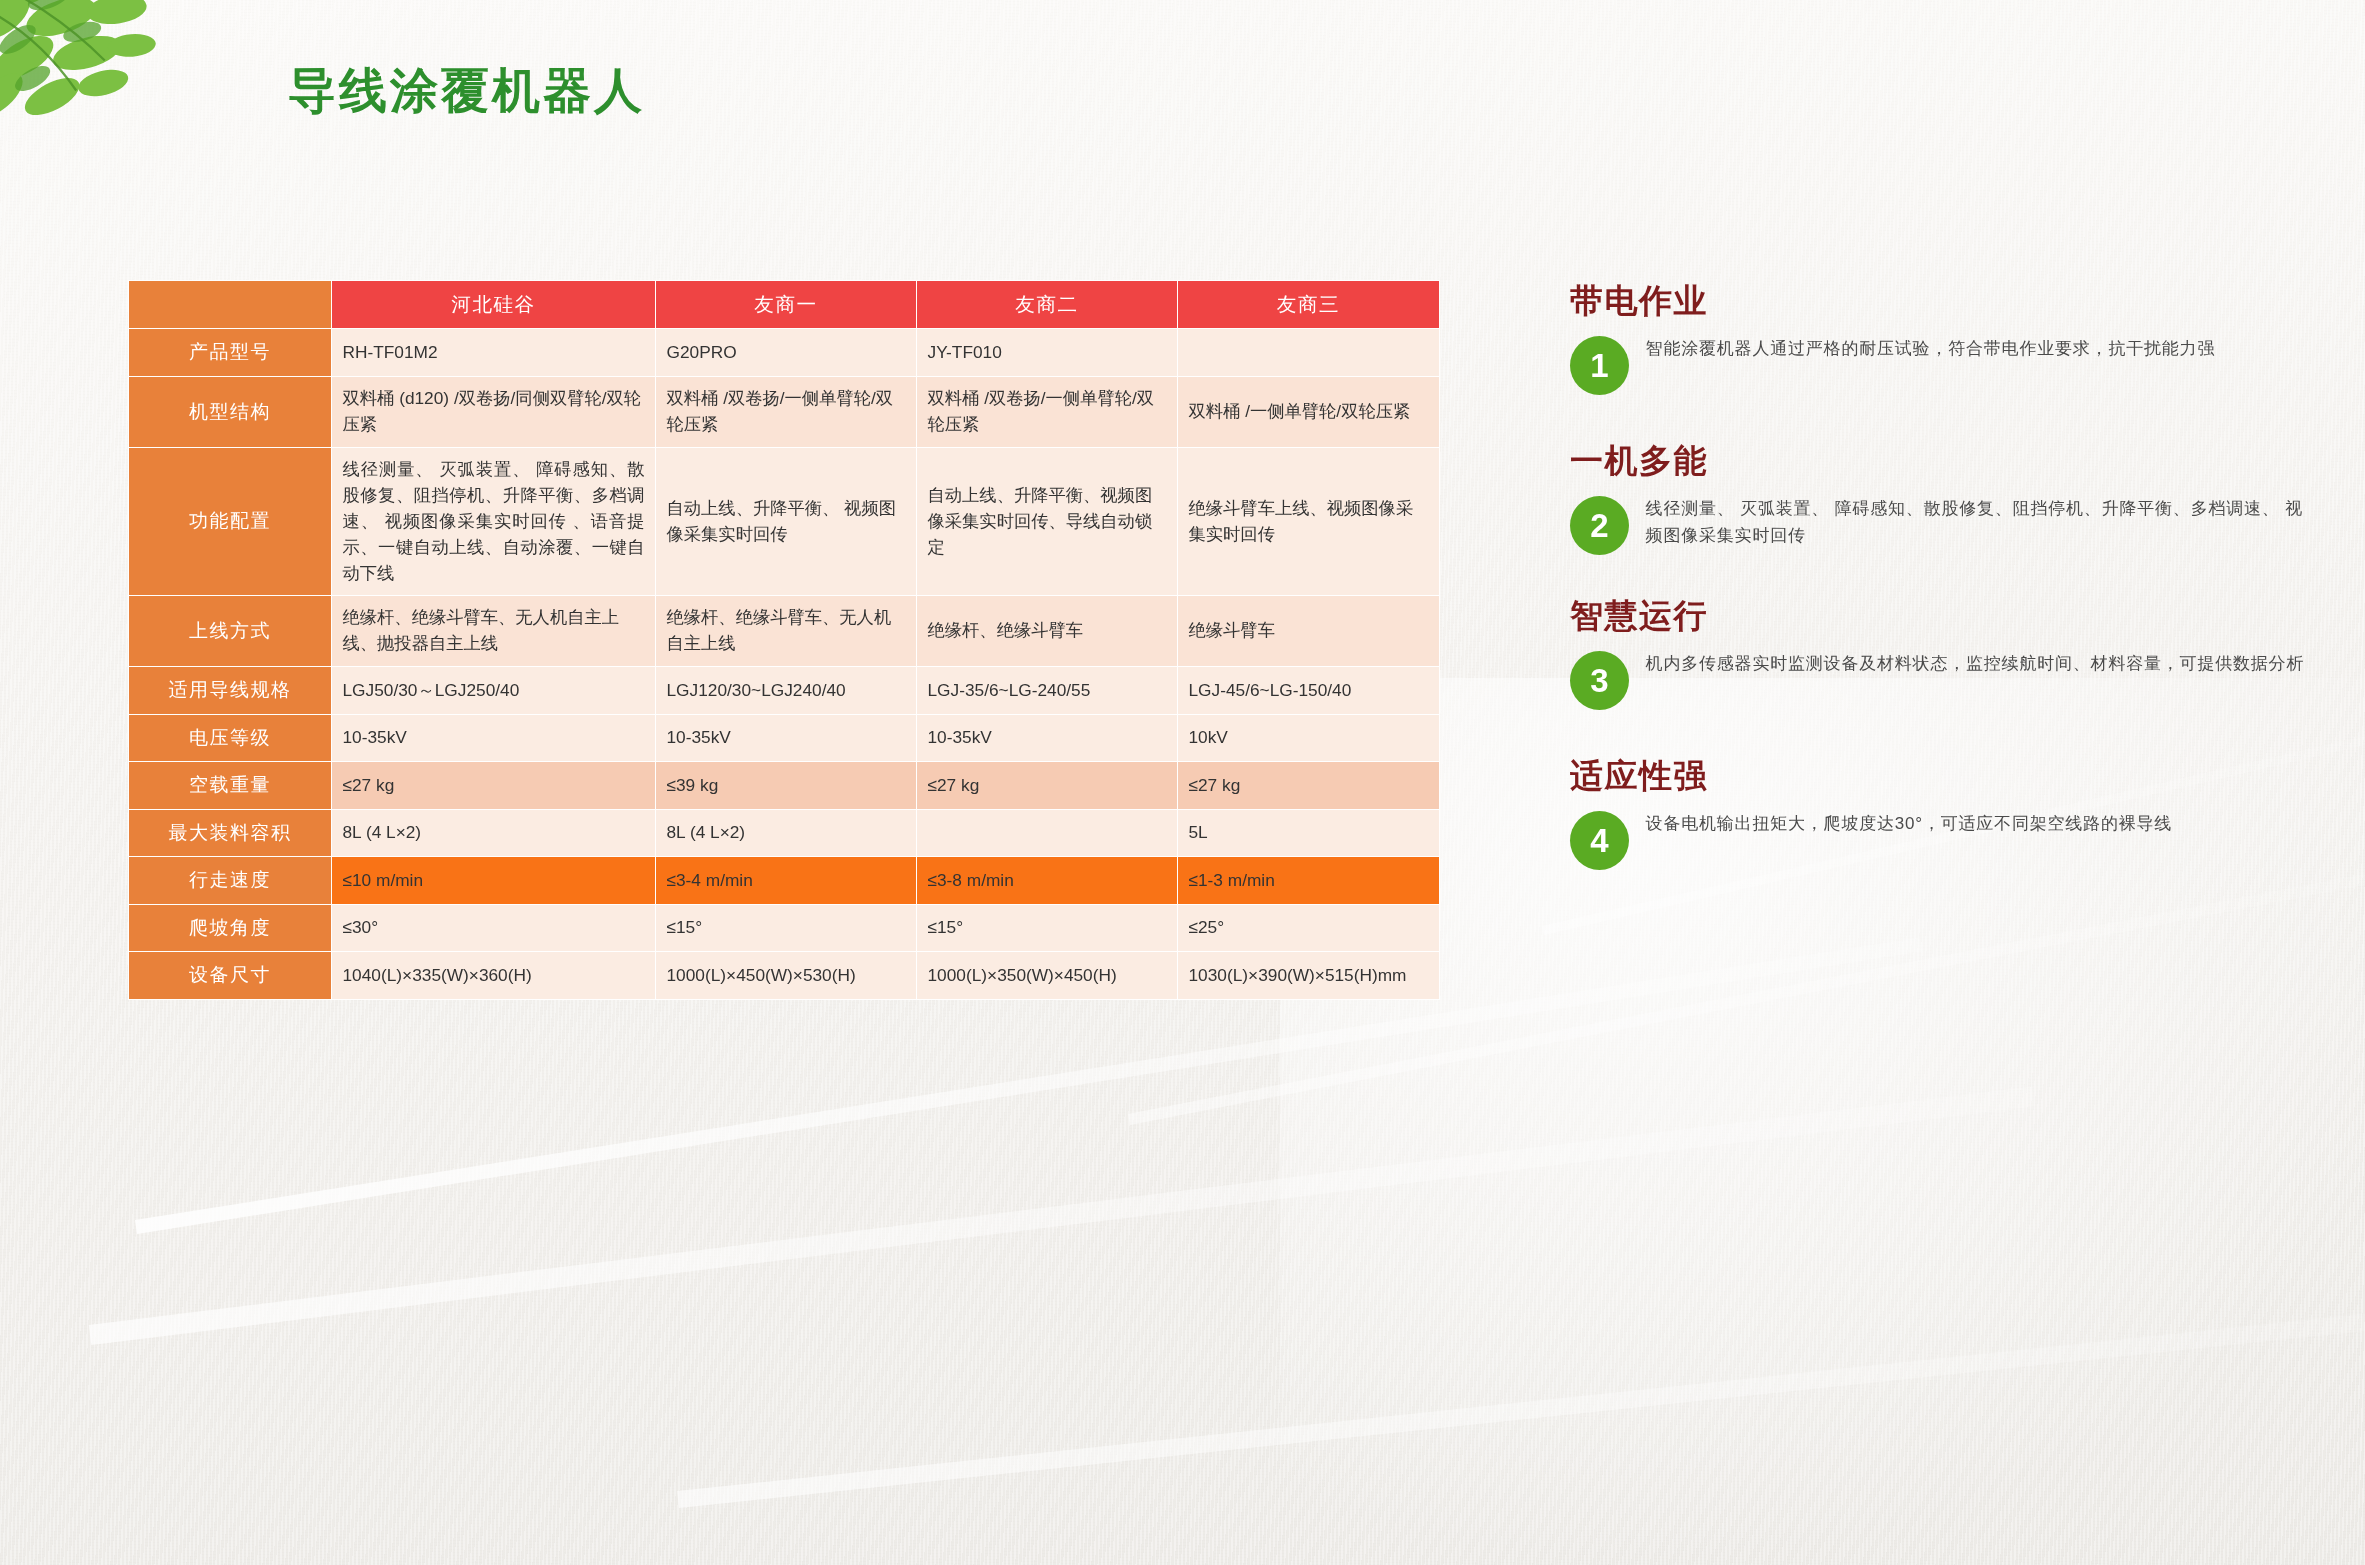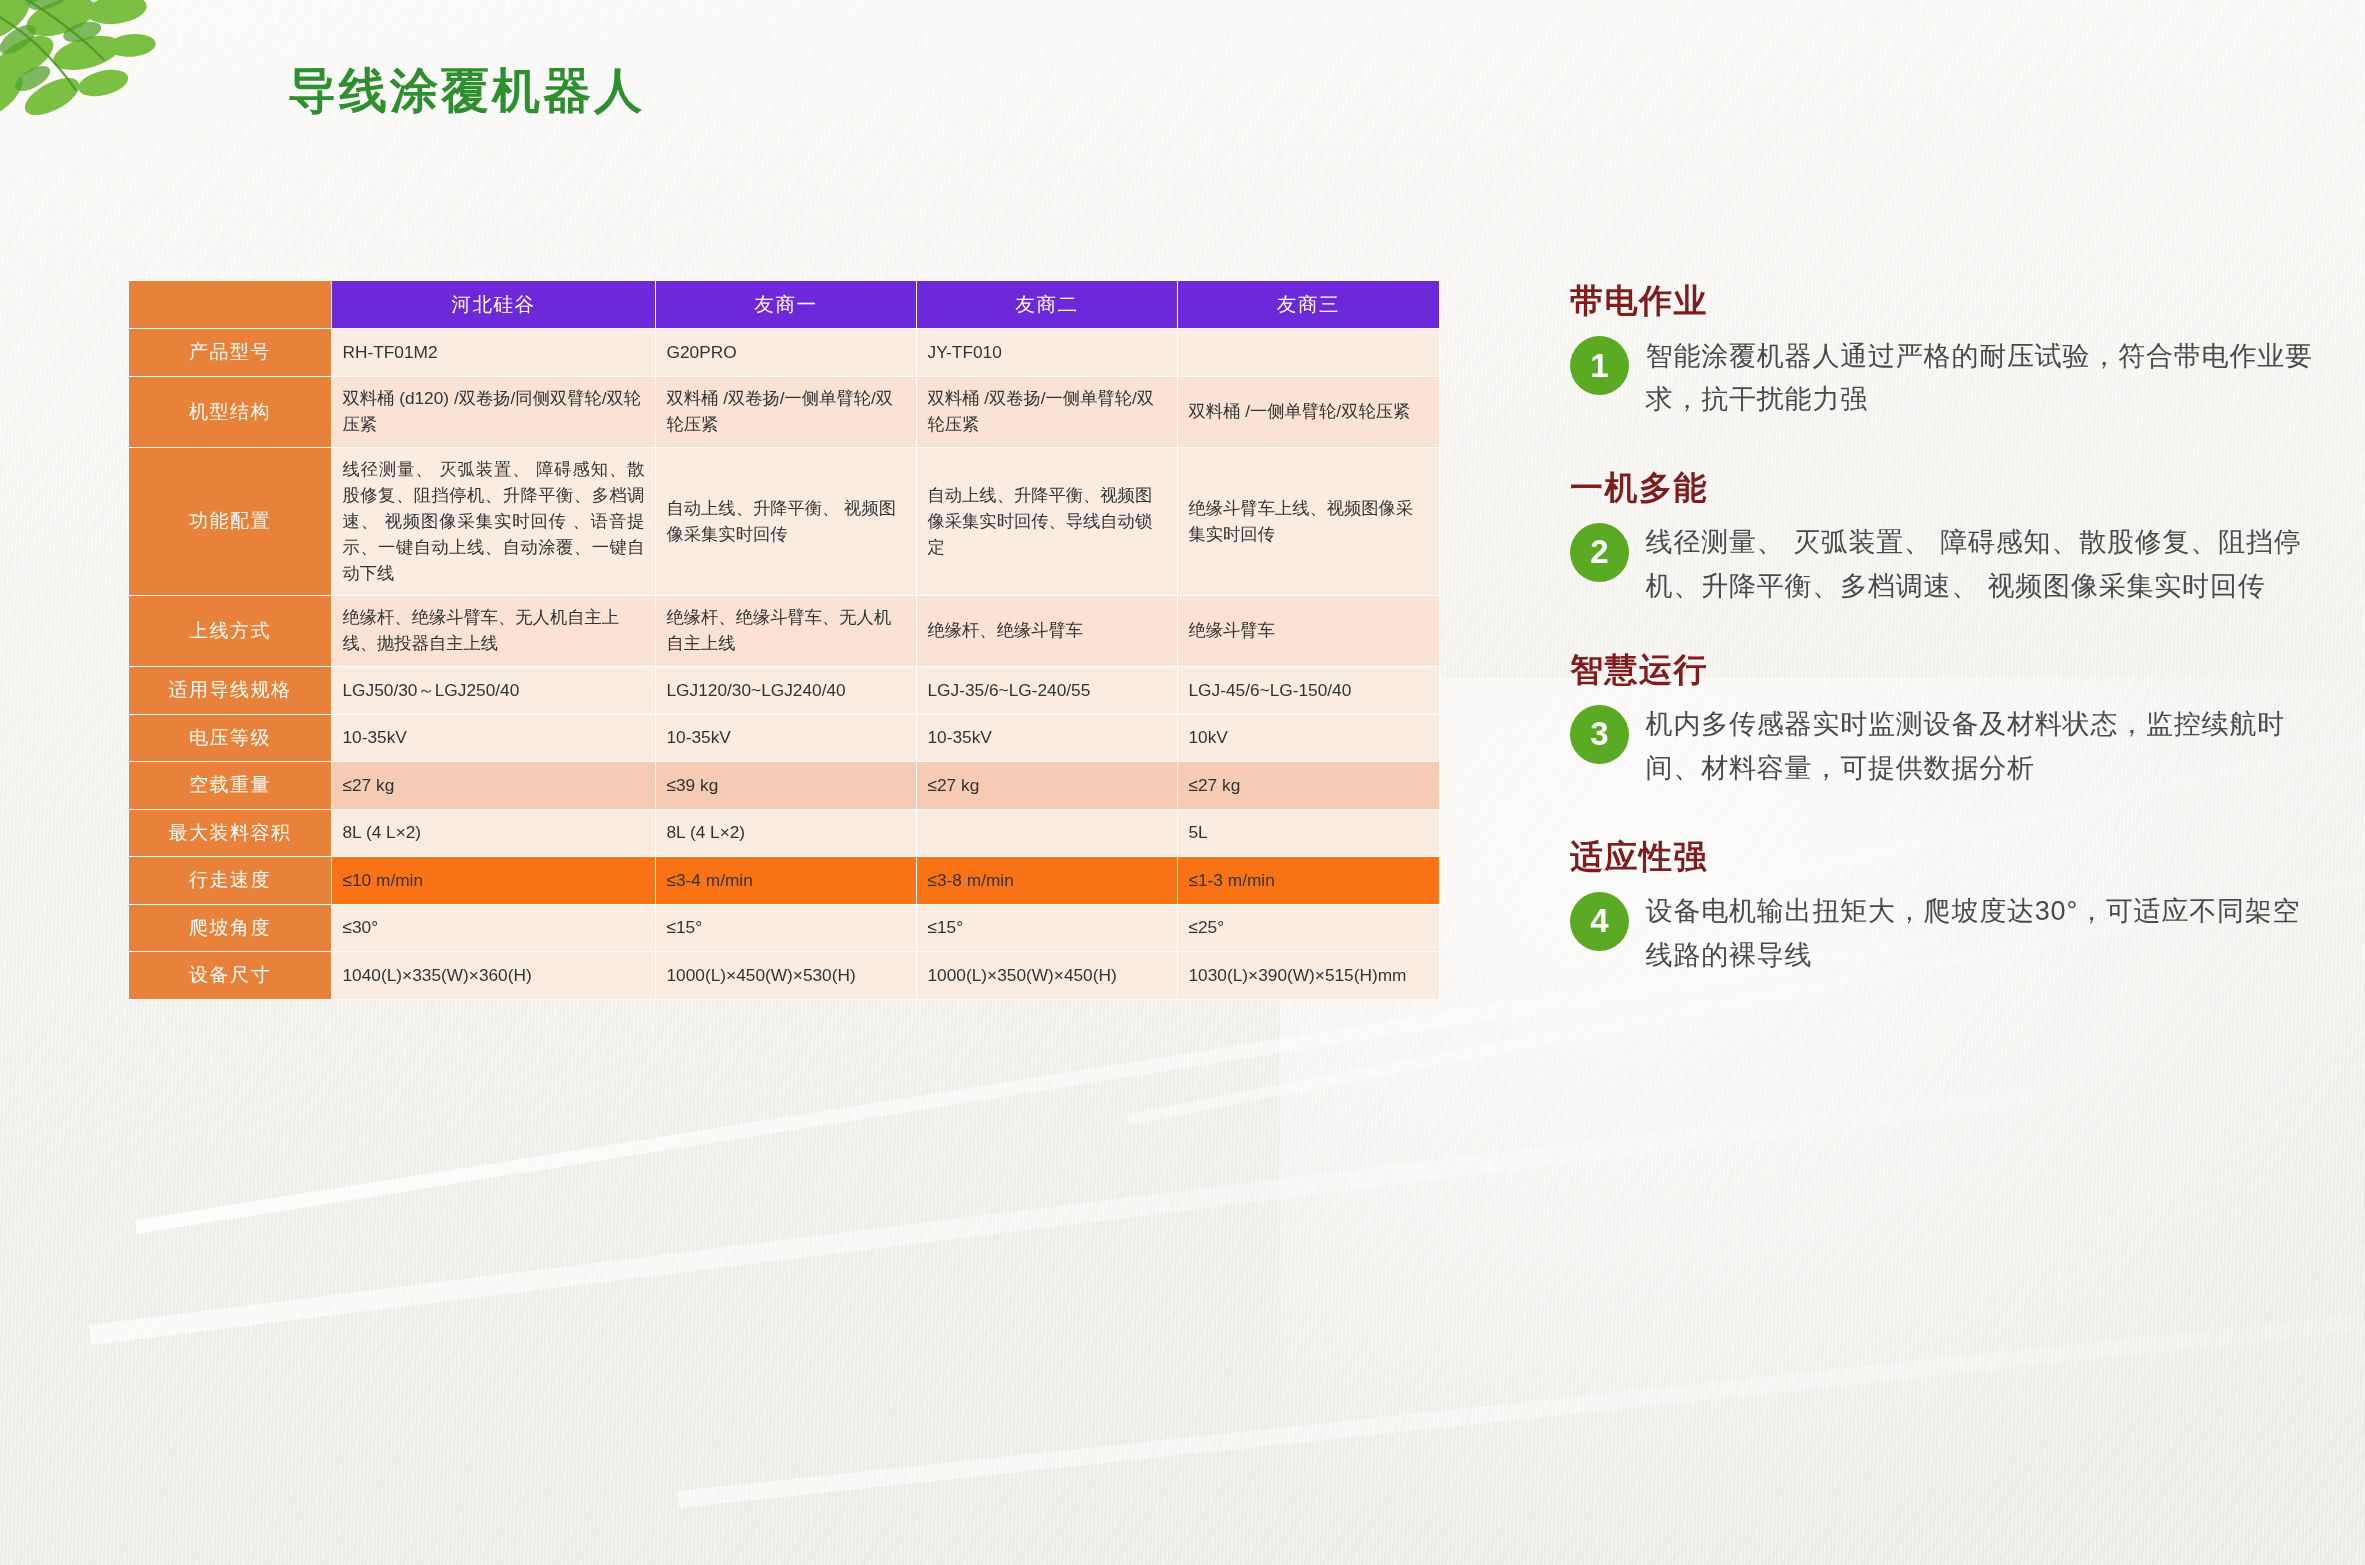--- a/index.html
+++ b/index.html
@@ -80,21 +80,21 @@
     word-break: break-word;
   }
   .spec-table col.c0 { width: 203px; }
   .spec-table col.c1 { width: 324px; }
   .spec-table col.c2 { width: 261px; }
   .spec-table col.c3 { width: 261px; }
   .spec-table col.c4 { width: 262px; }
 
   .hdr-blank { background: #e8813a; border-top-left-radius: 0; }
   .hdr-cell {
-    background: #6d28d9;
+    background: #ef4444;
     color: #ffffff;
     font-size: 19.6px;
     text-align: center;
     font-weight: normal;
     letter-spacing: 1.5px;
   }
   .rowlabel {
     background: #e8813a;
     color: #ffffff;
     font-size: 19px;
@@ -138,21 +138,21 @@
     color: #ffffff;
     font-size: 33px;
     font-weight: bold;
     display: flex;
     align-items: center;
     justify-content: center;
     margin-right: 16.6px;
     margin-top: 1.5px;
   }
   .feature-text {
-    font-size: 27px;
+    font-size: 17px;
     color: #4a4a4a;
     line-height: 1.62;
     letter-spacing: 0.8px;
     max-width: 670px;
   }
   .f1 { top: 0; }
   .f2 { margin-top: 44px; }
   .f3 { margin-top: 39px; }
   .f4 { margin-top: 44px; }
 </style>

